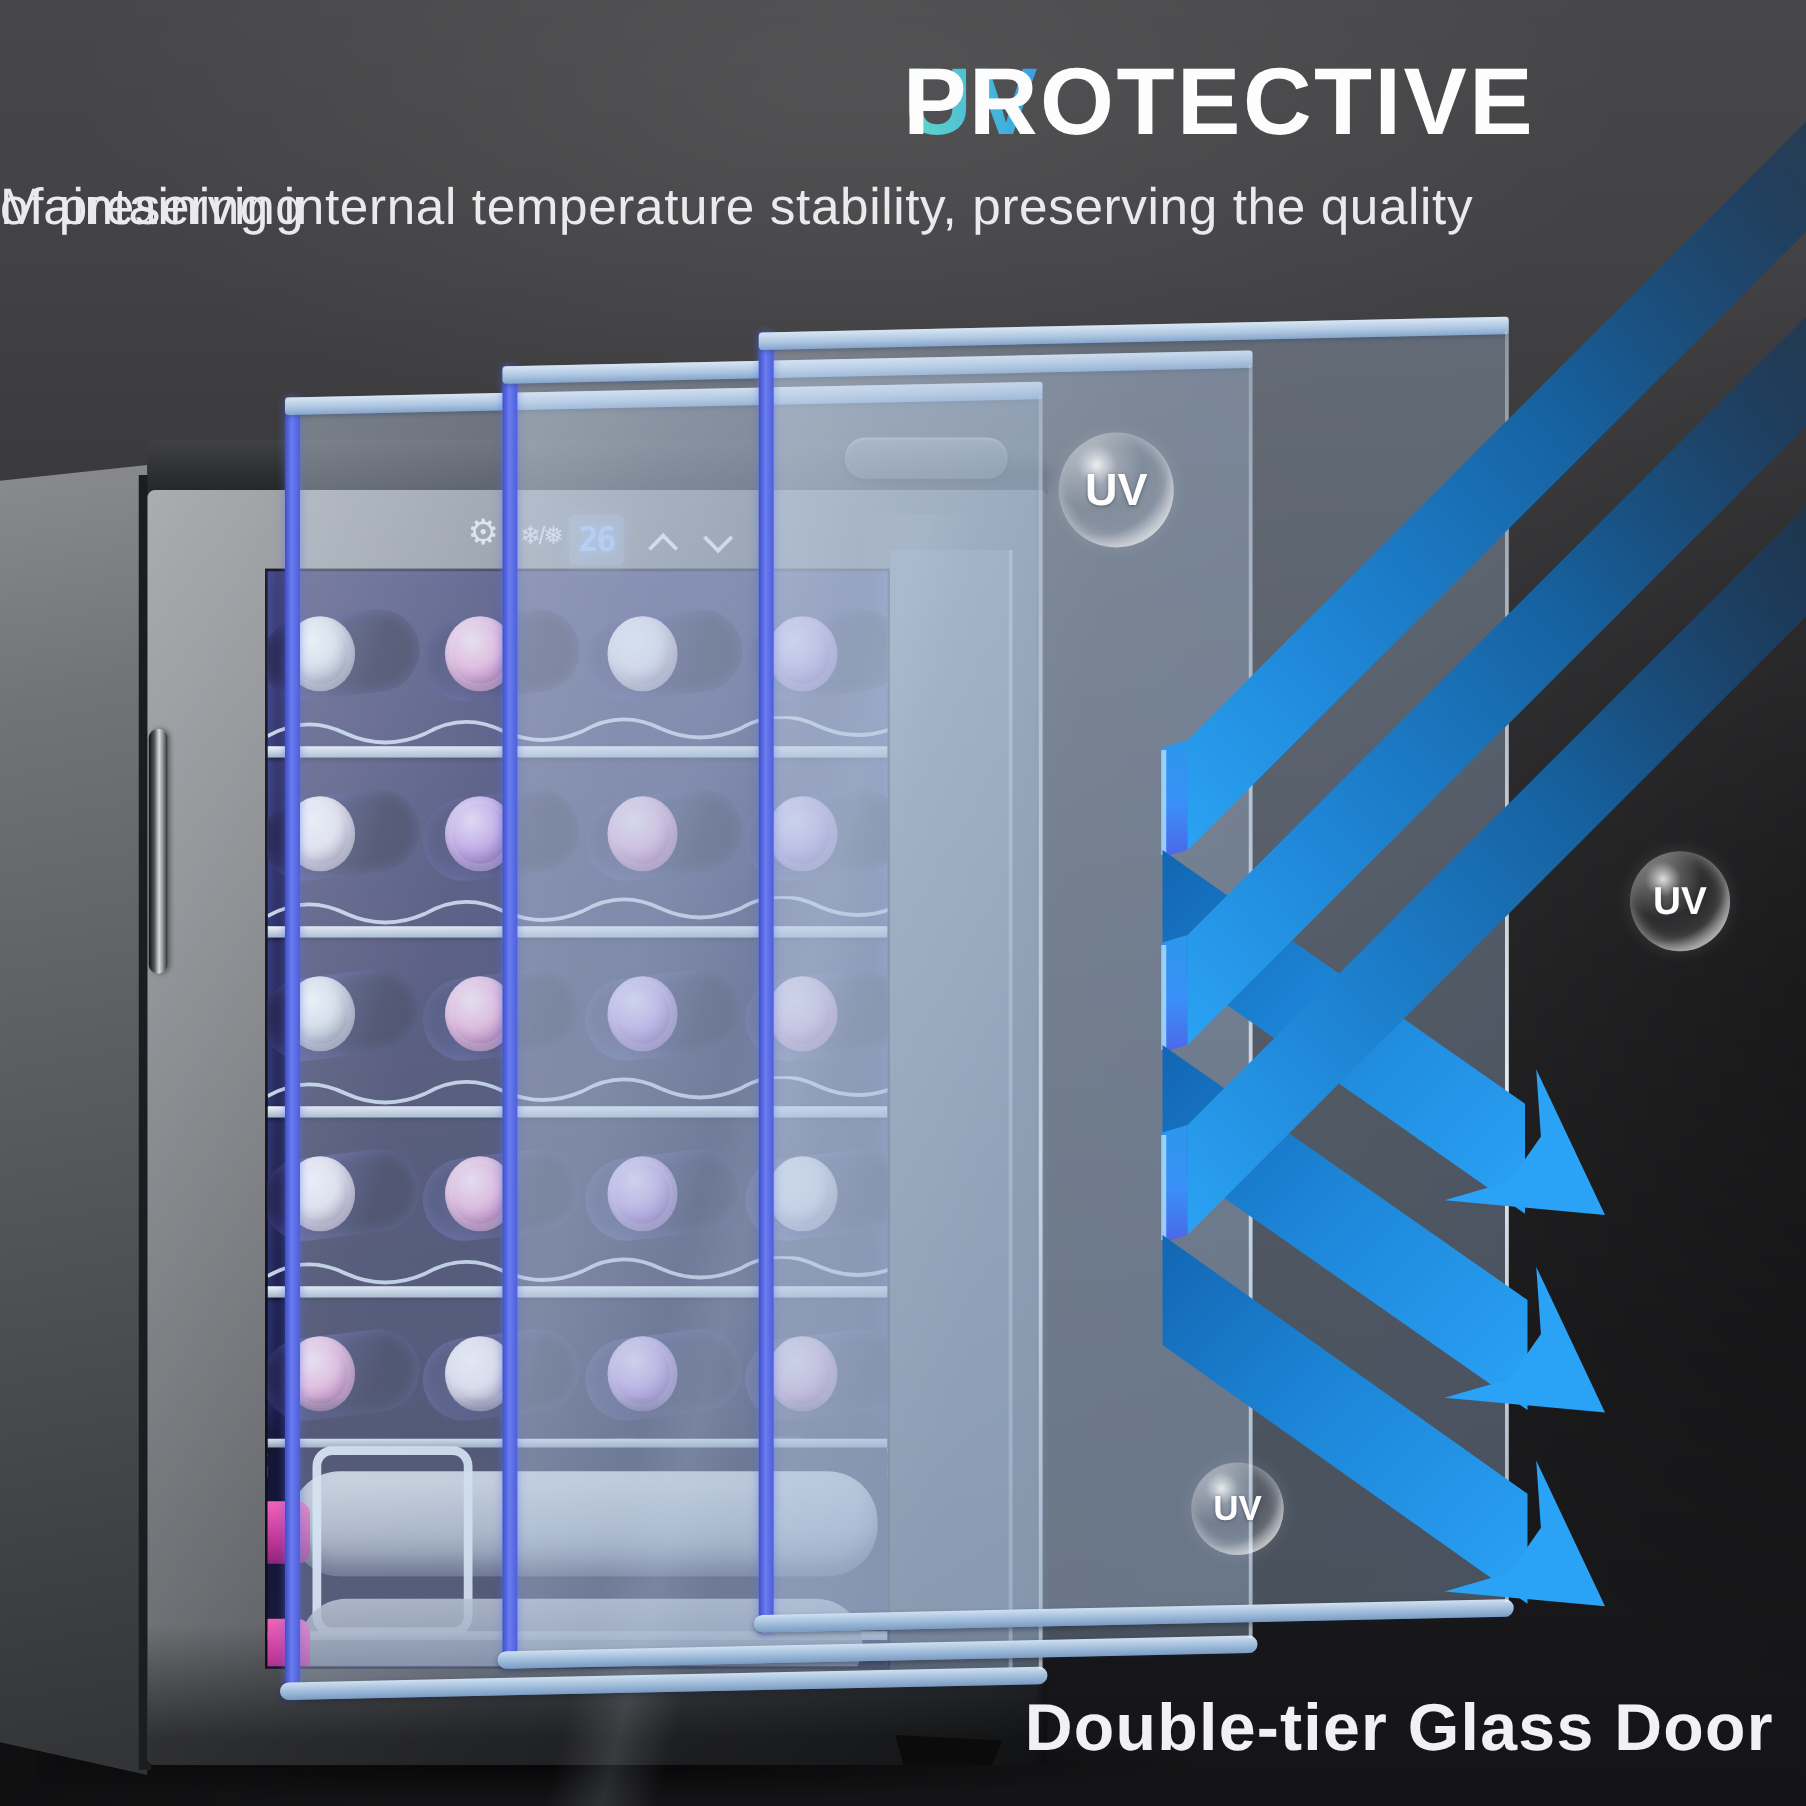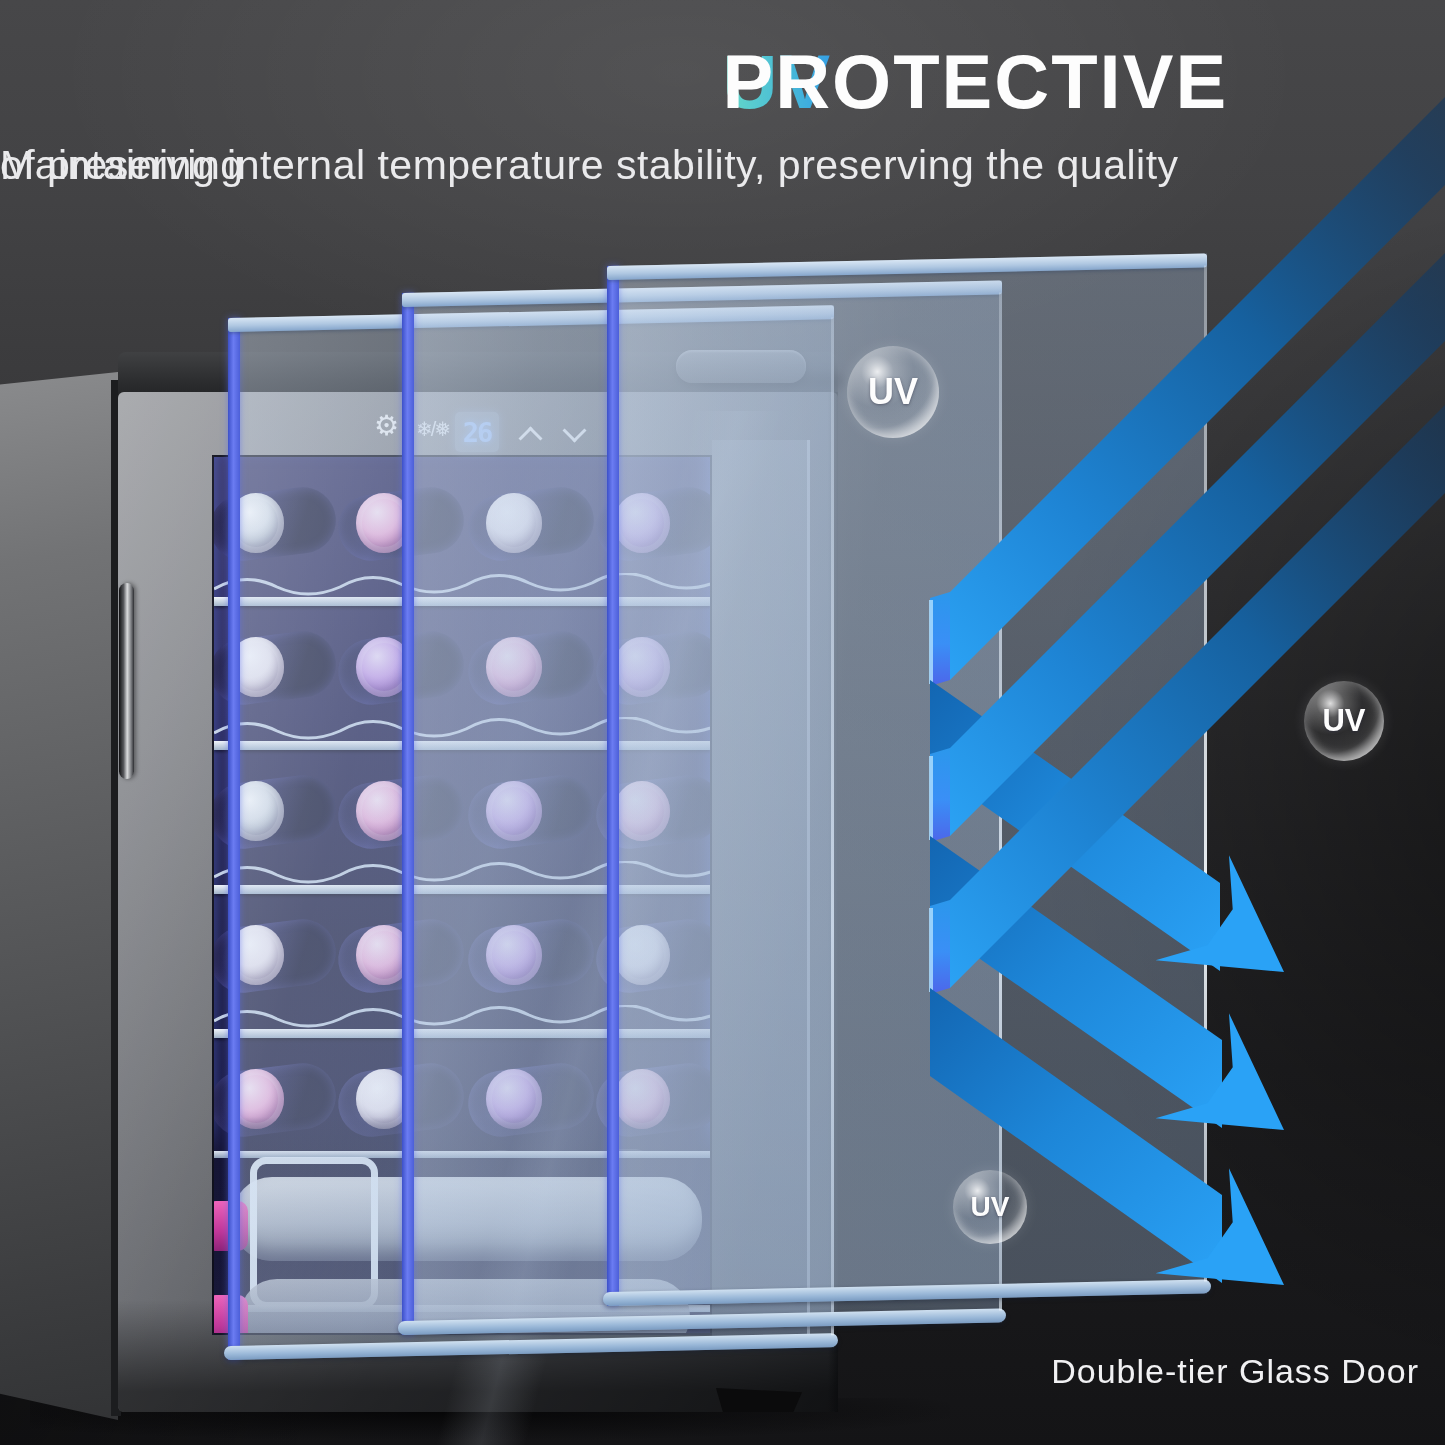--- a/index.html
+++ b/index.html
@@ -16,21 +16,21 @@
 
   
   .title{left:0;top:38px;width:100%;text-align:center;font-size:76px;font-weight:800;
          letter-spacing:2px;color:#fdfdfd;white-space:nowrap;z-index:40;}
   .title-accent{position:static;background:linear-gradient(90deg,#66dac8 0%,#46b8d8 55%,#2f96ea 100%);
          -webkit-background-clip:text;background-clip:text;color:transparent;padding-right:14px;}
   .title-main{position:static;}
   .subtitle{left:0;top:140px;width:100%;text-align:center;font-size:41px;font-weight:400;
          color:#eaeaec;line-height:1.22;z-index:40;letter-spacing:0.5px;}
   .subtitle div{position:static;}
-  .caption{right:26px;top:1352px;font-size:34px;font-weight:400;color:#f1f1f3;z-index:40;letter-spacing:1px;}
+  .caption{right:26px;top:1352px;font-size:53px;font-weight:700;color:#f1f1f3;z-index:40;letter-spacing:1px;}
 
   
   .side-panel{left:0;top:372px;width:118px;height:1048px;
       clip-path:polygon(0 1.2%,100% 0,100% 100%,0 97.5%);
       background:linear-gradient(170deg,#8a8b8d 0%,#727375 18%,#5c5d5f 45%,#454648 75%,#323335 100%);z-index:2;}
   .side-gap{left:111px;top:380px;width:10px;height:1036px;background:#1c1d1f;z-index:2;}
   .fridge-top{left:118px;top:352px;width:720px;height:44px;border-radius:8px 10px 0 0;
       background:linear-gradient(180deg,#404143,#2b2c2e 70%,#242527);z-index:2;}
   .top-handle-shadow{left:700px;top:374px;width:145px;height:15px;background:rgba(15,15,17,0.55);filter:blur(5px);z-index:3;}
   .top-handle{left:676px;top:350px;width:130px;height:33px;border-radius:16px;

